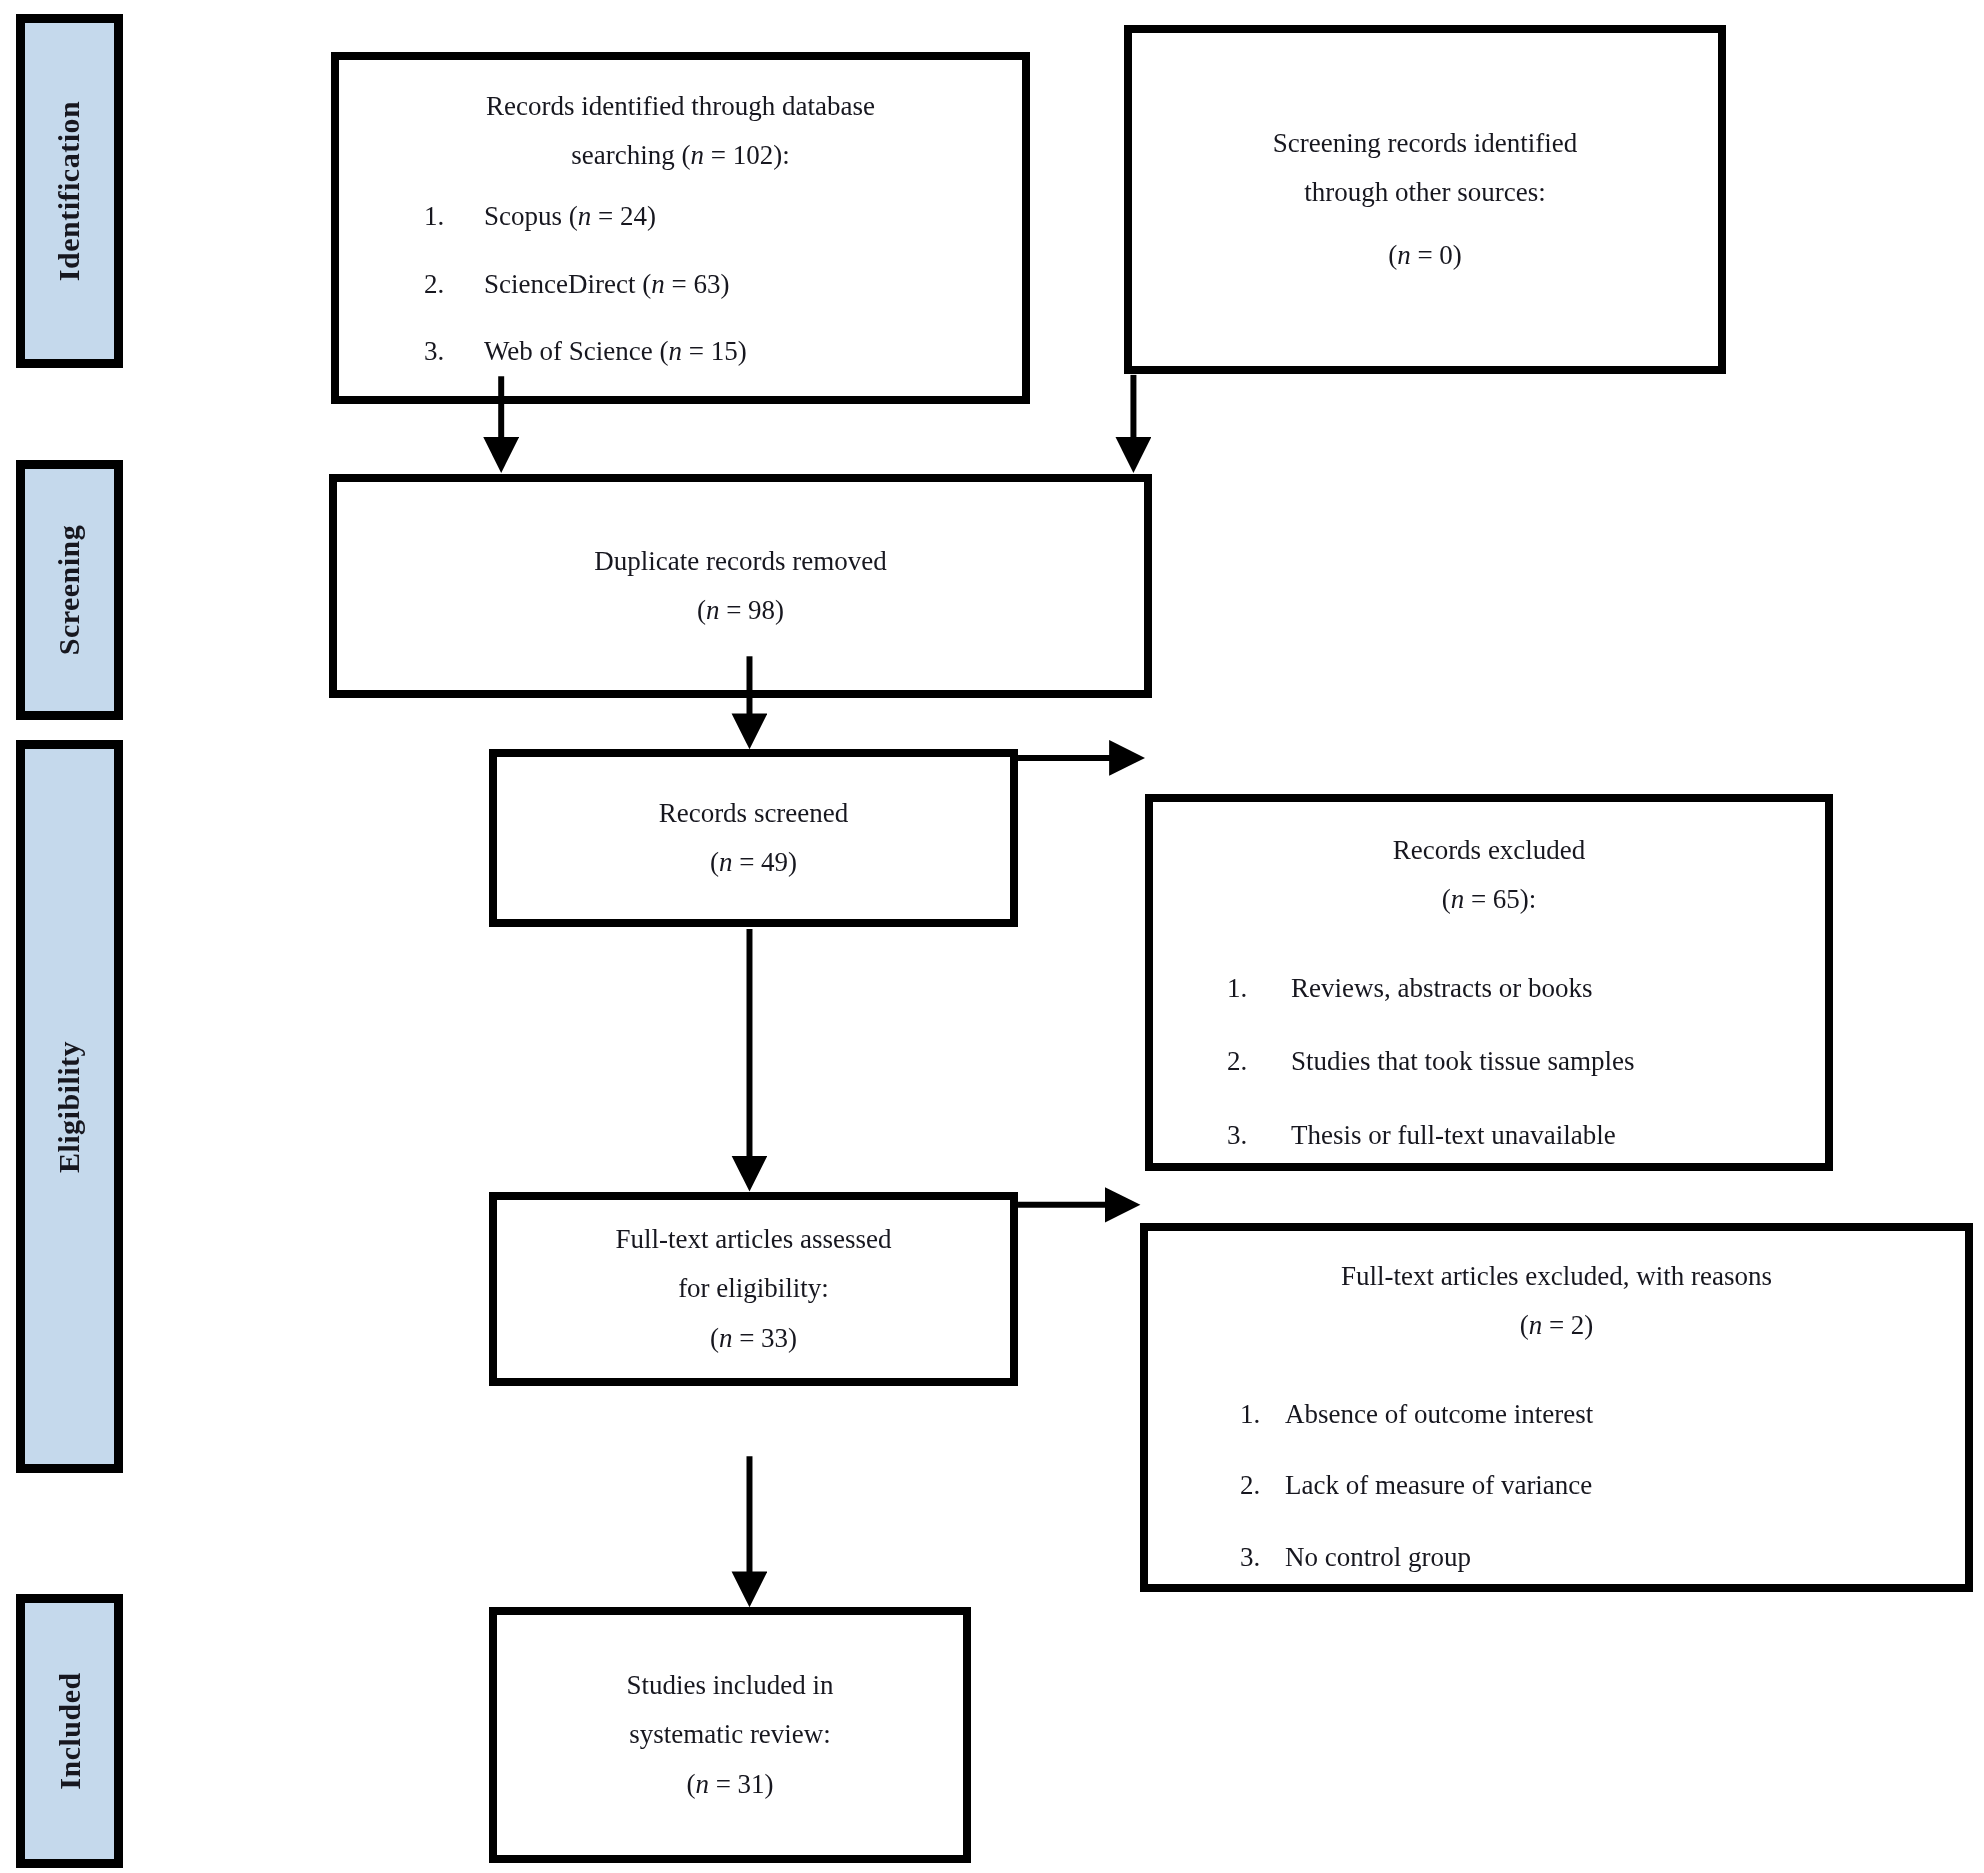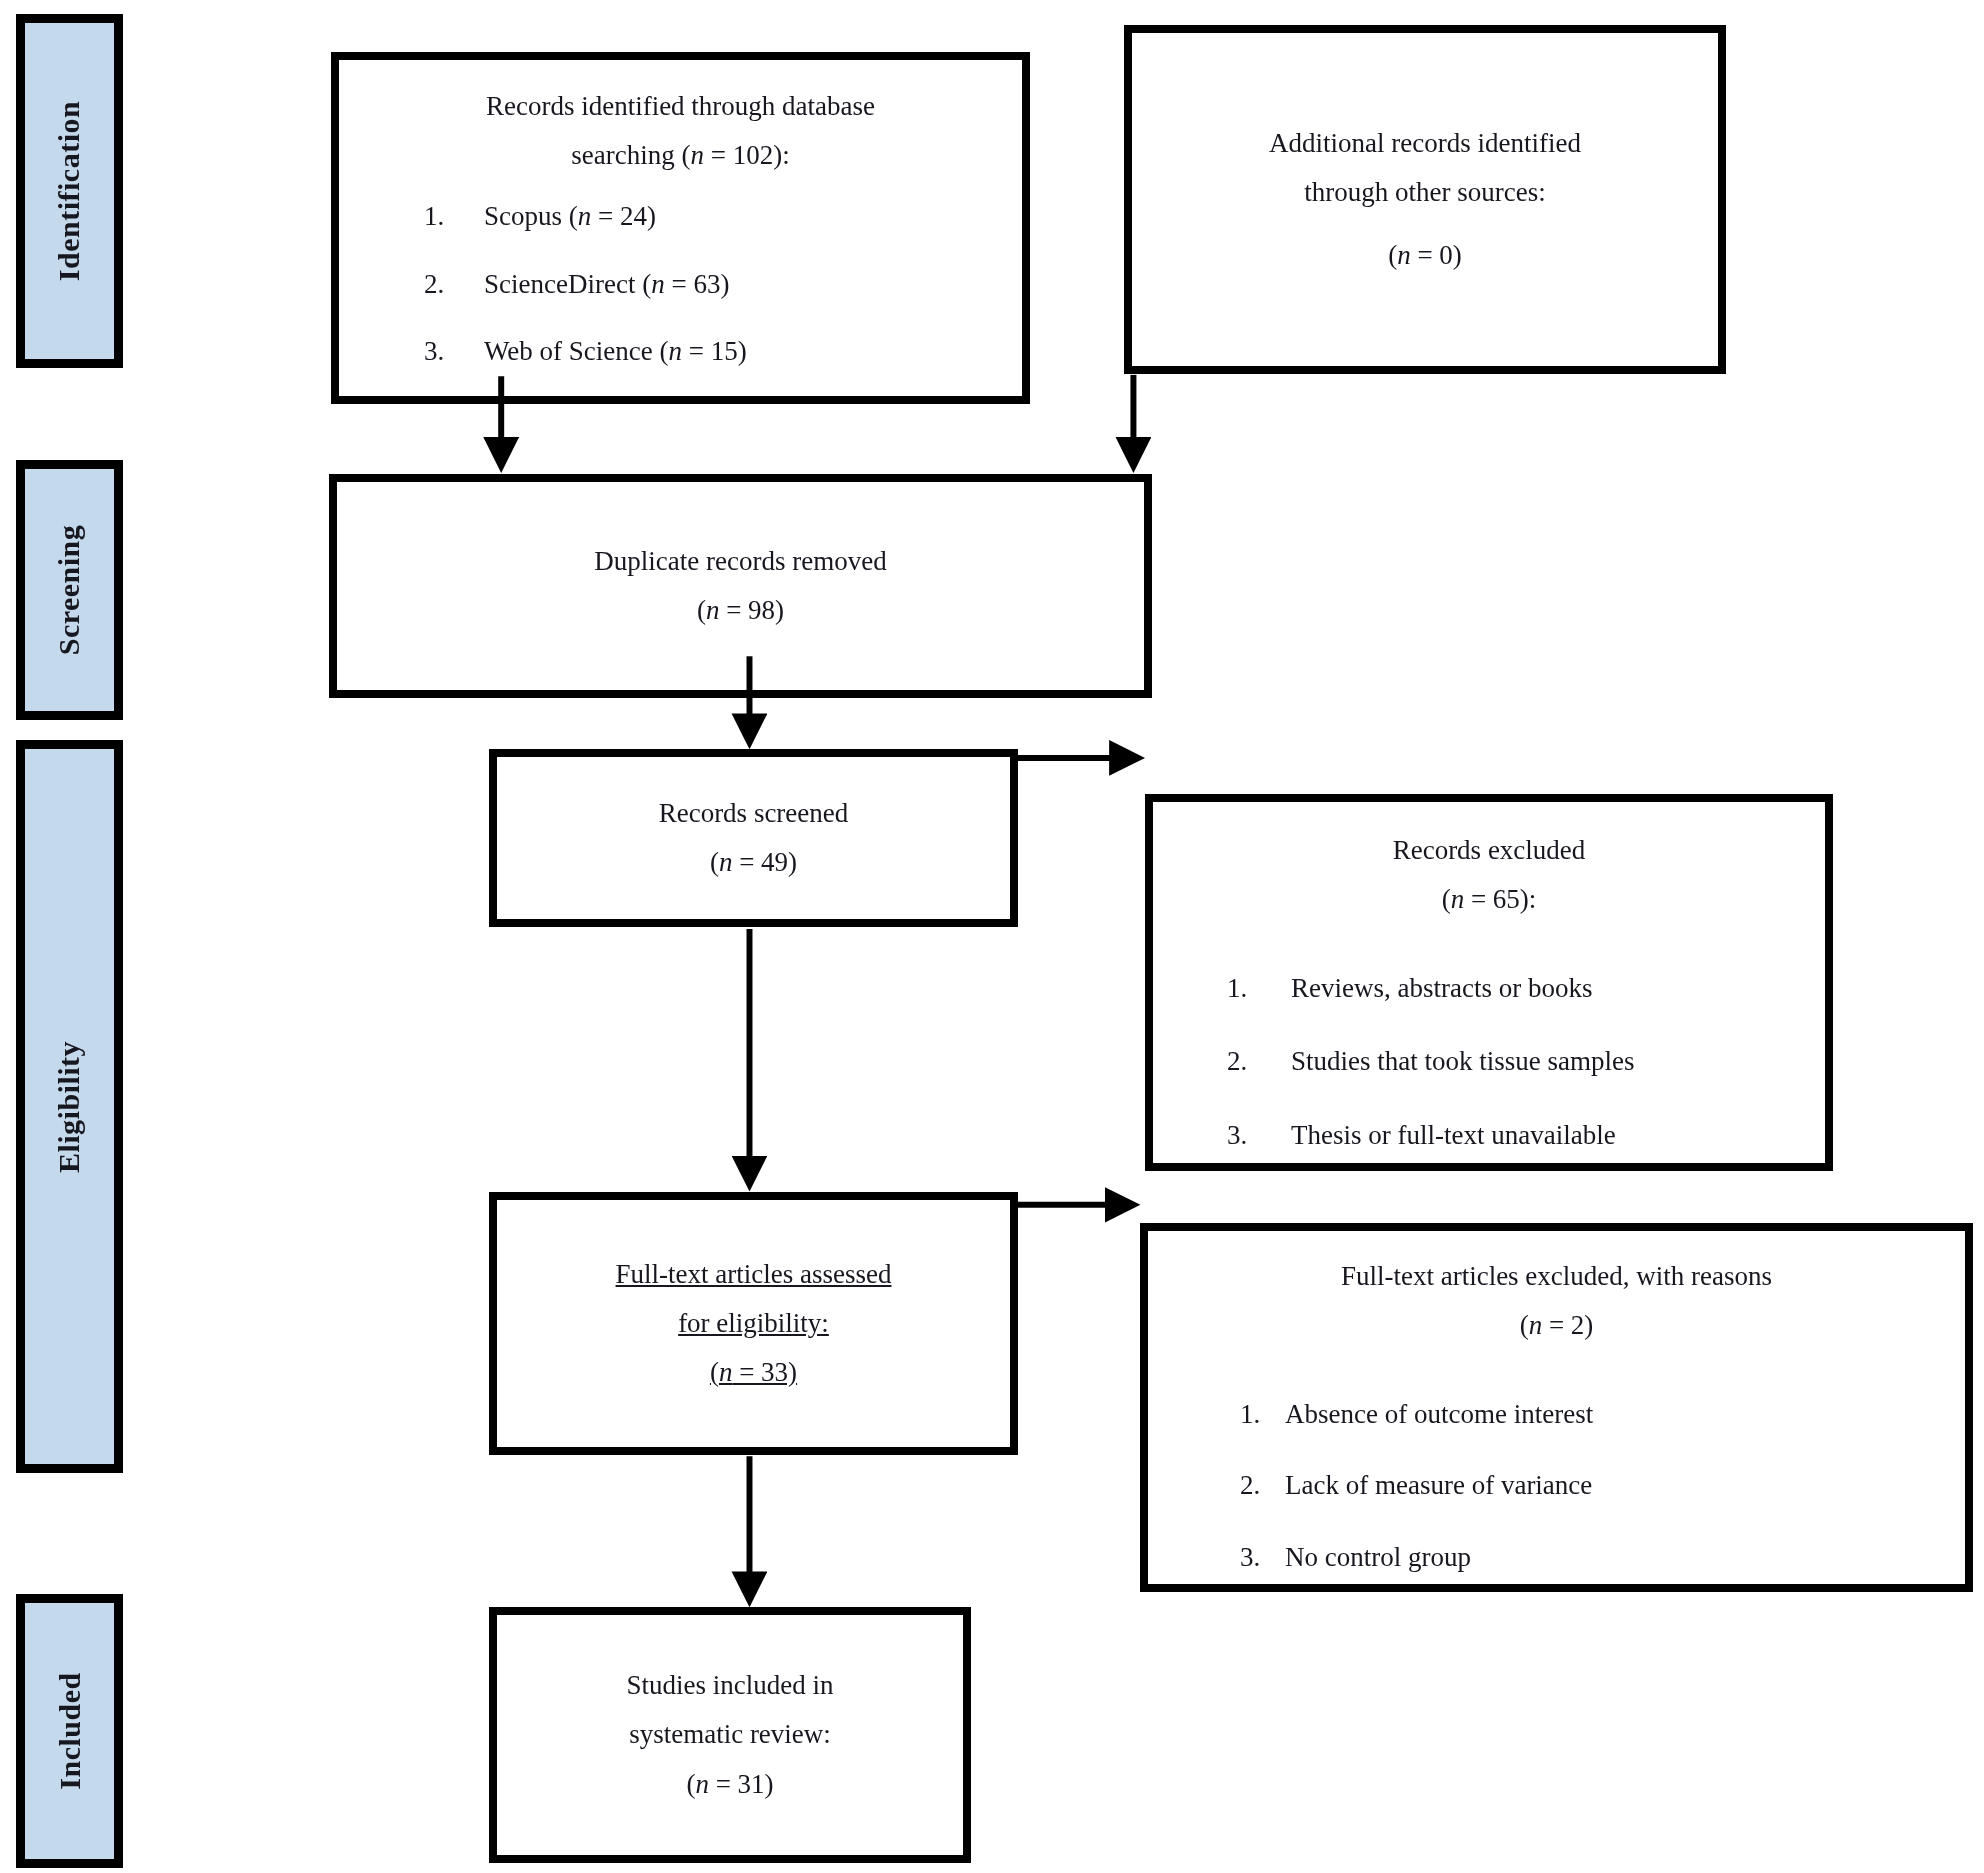--- a/index.html
+++ b/index.html
@@ -93,21 +93,21 @@
       </div>
       <div class="row">
         <span class="num">3.</span>
         <span class="nstat">Web of Science (<i>n</i> = 15)</span>
       </div>
     </div>
   </div>
 
   <div class="box" style="left:1124px;top:25px;width:602px;height:349px;">
     <div class="center-col">
-      <div>Additional records identified</div>
+      <div>Screening records identified</div>
       <div>through other sources:</div>
       <div class="nstat gap-sm">(<i>n</i> = 0)</div>
     </div>
   </div>
 
   <div class="box" style="left:329px;top:474px;width:823px;height:224px;">
     <div class="center-col">
       <div>Duplicate records removed</div>
       <div class="nstat">(<i>n</i> = 98)</div>
     </div>
@@ -132,21 +132,21 @@
         <span class="num">2.</span>
         <span>Studies that took tissue samples</span>
       </div>
       <div class="row">
         <span class="num">3.</span>
         <span>Thesis or full-text unavailable</span>
       </div>
     </div>
   </div>
 
-  <div class="box" style="left:489px;top:1192px;width:529px;height:263px;text-decoration:underline;">
+  <div class="box" style="left:489px;top:1192px;width:529px;height:194px;">
     <div class="center-col">
       <div>Full-text articles assessed</div>
       <div>for eligibility:</div>
       <div class="nstat">(<i>n</i> = 33)</div>
     </div>
   </div>
 
   <div class="box top-col b7" style="left:1140px;top:1194px;width:833px;height:369px;">
     <div>Full-text articles excluded, with reasons</div>
     <div class="nstat">(<i>n</i> = 2)</div>

